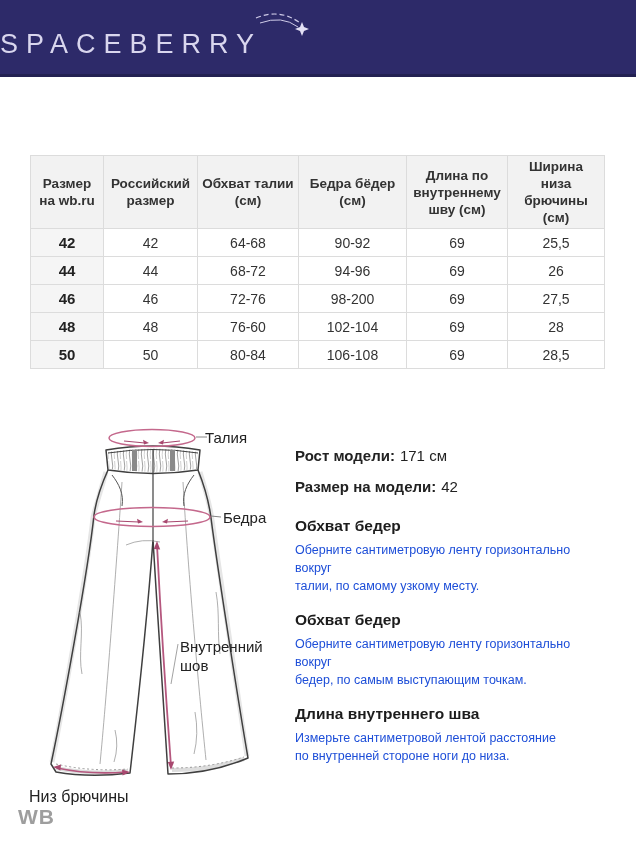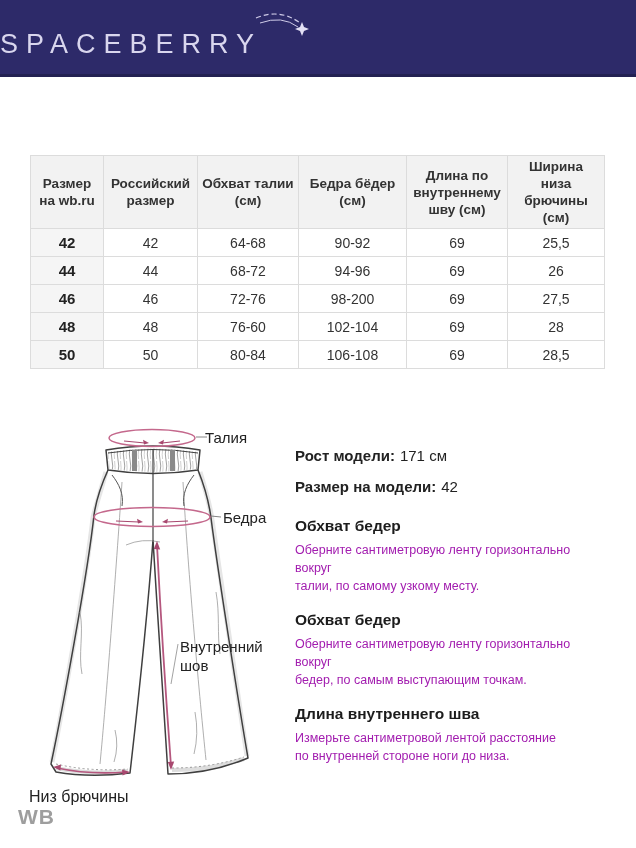--- a/index.html
+++ b/index.html
@@ -46,21 +46,21 @@
   }
   
   .info-col{position:absolute;left:295px;top:440px;width:315px;}
   .model-info{margin:0 0 14px 0;}
   .mi-line{font-size:15px;line-height:31px;color:#222;}
   .mi-label{font-weight:bold;}
   .mi-value{margin-left:5px;font-weight:400;}
   .measure-section{margin-bottom:15px;}
   .measure-title{font-size:15.5px;font-weight:bold;color:#1c1c1c;line-height:20px;margin:0 0 5px 0;}
   .measure-desc{
-    font-size:12.5px;color:#a21caf;line-height:18px;margin:0;white-space:pre-line;
+    font-size:12.5px;color:#1d4ed8;line-height:18px;margin:0;white-space:pre-line;
   }
 </style>
 </head>
 <body>
 
 <div class="page">
 
   <div class="brand-header">
     <svg class="star-icon" width="70" height="34" viewBox="0 0 70 34">
       <path d="M4,12 Q28,2 48,17" fill="none" stroke="#cfcbe8" stroke-width="1.2" stroke-dasharray="5,3"></path>

